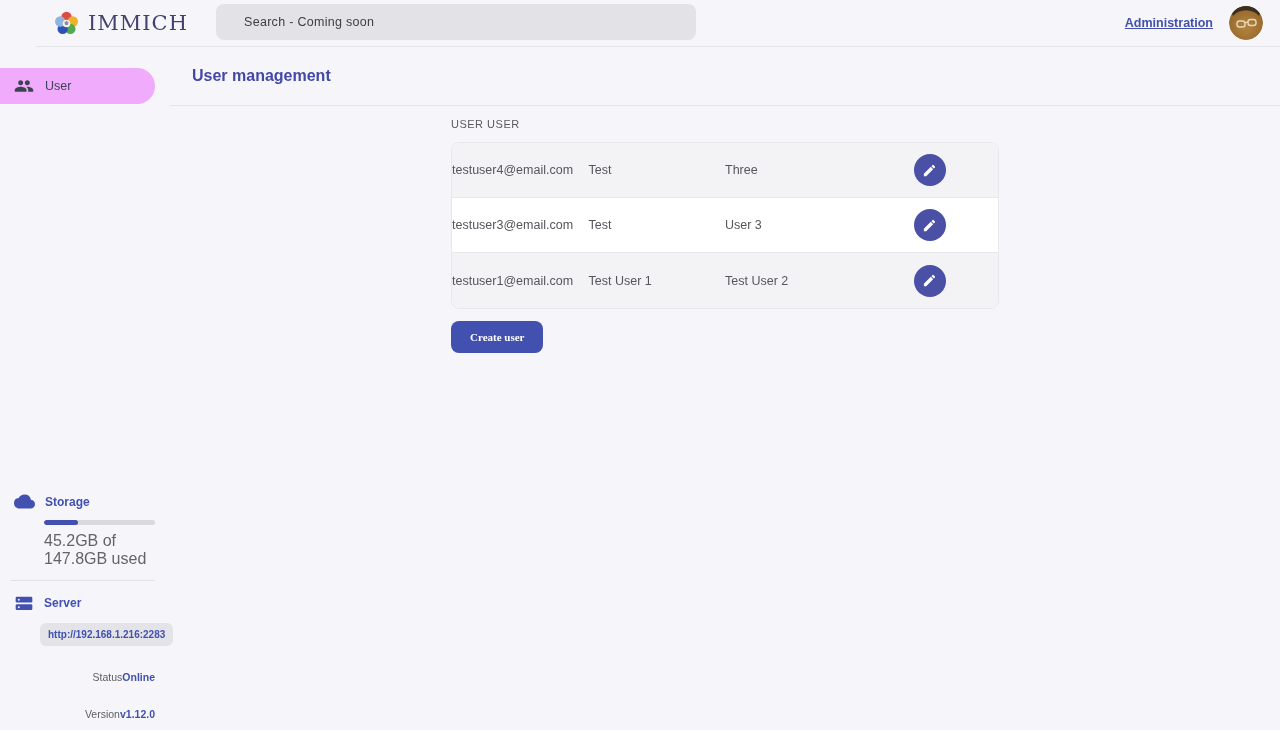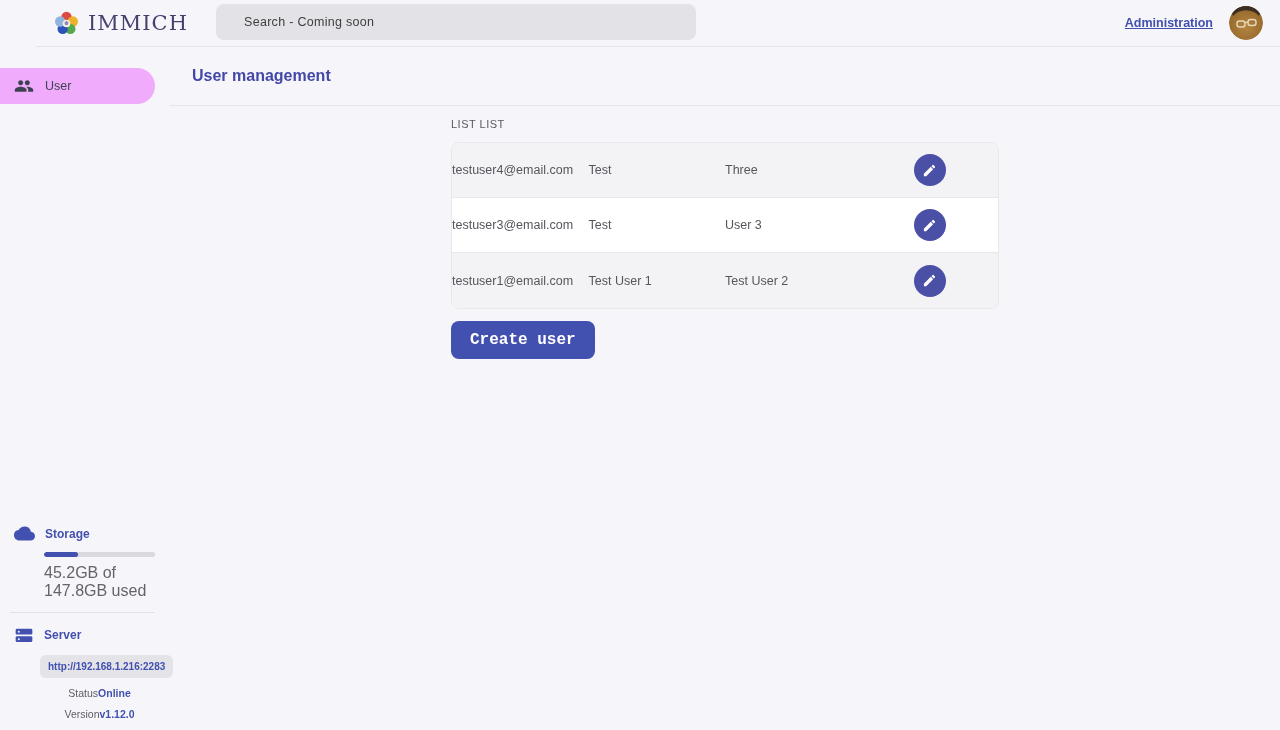--- a/index.html
+++ b/index.html
@@ -90,24 +90,24 @@
     margin: 10px 0 0 40px;
     display: inline-block;
     background: #e3e3e8;
     border-radius: 6px;
     padding: 6px 8px;
     font-size: 10px;
     font-weight: 700;
     color: #4250af;
   }
   .kv-row {
-    margin: 9px 0 0 44px;
+    margin: 25px 0 0 44px;
     width: 111px;
     display: flex;
-    justify-content: center;
+    justify-content: flex-end;
     align-items: baseline;
   }
   .kv-key { font-size: 10.5px; color: #5d5d66; }
   .kv-val { font-size: 10.5px; font-weight: 700; color: #4250af; }
 
   
   .title-bar {
     height: 59px;
     display: flex;
     align-items: center;
@@ -163,23 +163,23 @@
     justify-content: center;
     cursor: pointer;
   }
   .create-btn {
     margin-top: 12px;
     background: #4250af;
     color: #ffffff;
     border: none;
     border-radius: 8px;
     padding: 10px 19px;
-    font-size: 16px;
+    font-size: 11px;
     font-weight: 600;
-    font-family: Liberation Mono, monospace;
+    font-family: Liberation Serif, serif;
     cursor: pointer;
   }
 </style>
 </head>
 <body>
 
 <div class="header">
   <div class="logo">
     <svg width="27" height="27" viewBox="0 0 24 24">
       <circle cx="12" cy="6.2" r="4.6" fill="#dd4a43"></circle>
@@ -266,21 +266,21 @@
       </div>
     </div>
   </div>
 
   <div class="main">
     <div class="title-bar">
       <span class="page-title">User management</span>
     </div>
     <div class="content">
       <div class="table-wrap">
-        <div class="section-label">LIST LIST</div>
+        <div class="section-label">USER USER</div>
 
 
         <div class="tbody">
           <div class="trow">
             <div class="td">testuser4@email.com</div>
             <div class="td">Test</div>
             <div class="td">Three</div>
             <div class="td">
               <button class="edit-btn">
                 <svg width="15" height="15" viewBox="0 0 24 24" fill="#ffffff">

